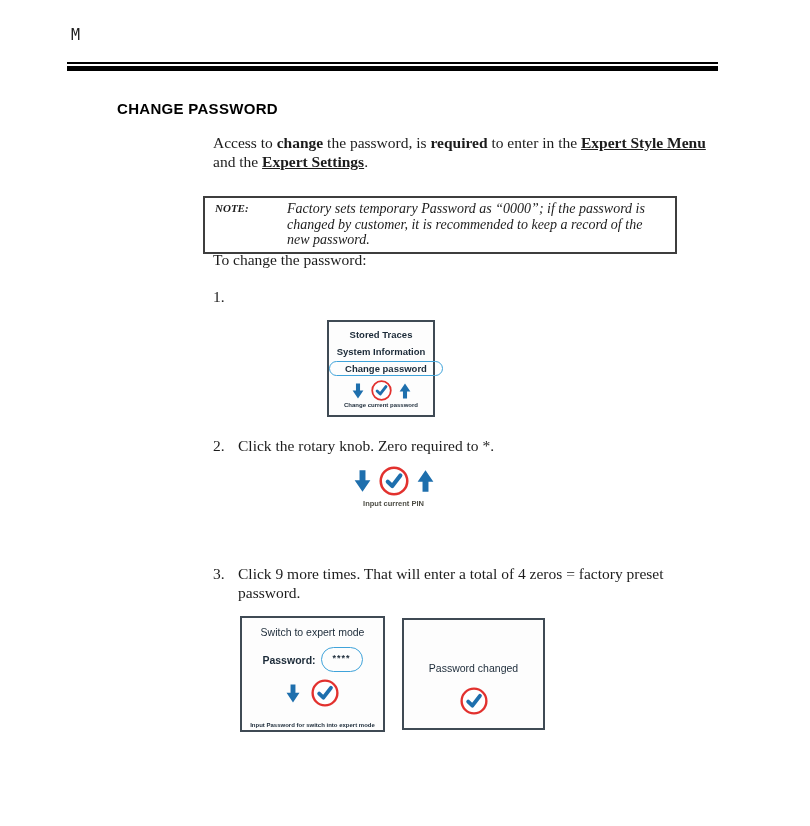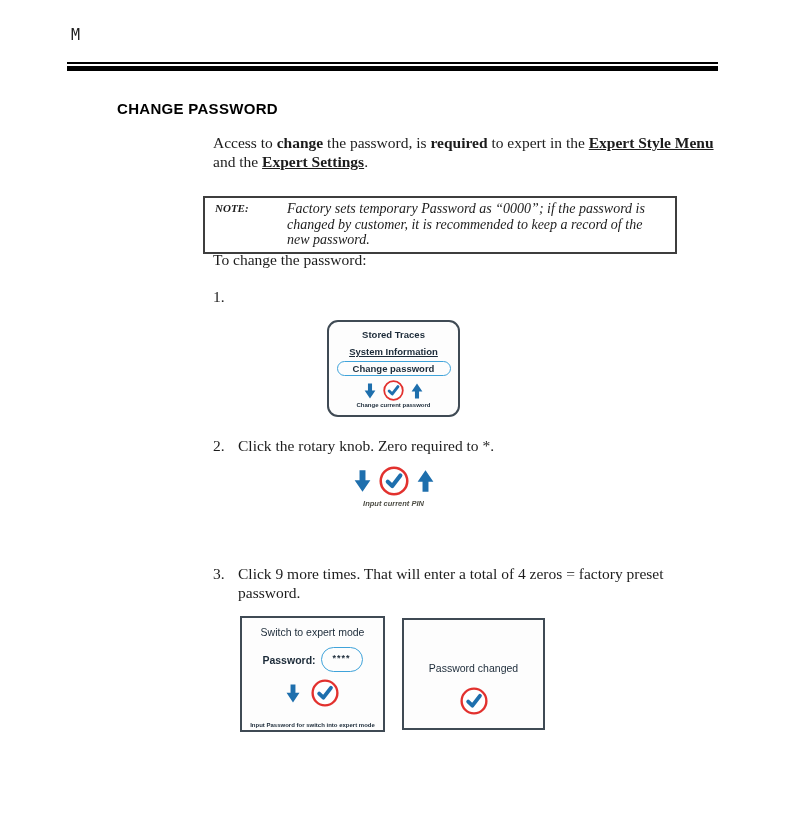--- a/index.html
+++ b/index.html
@@ -36,33 +36,33 @@
   .step .num { width:25px; flex-shrink:0; }
   .step1 { top:287px; }
   .step2 { top:436px; }
   .step3 { top:564px; width:504px; }
 
   
   .screen {
     position:absolute; border:2px solid #3f4a54; background:#fdfdfd; text-align:center;
     font-family:"Liberation Sans", sans-serif; color:#1b2a38;
   }
-  .menu-box { left:327px; top:320px; width:133px; height:97px;border-radius:11px; }
+  .menu-box { left:327px; top:320px; width:108px; height:97px; }
   .menu-item { margin-top:7px; font-size:9.5px; font-weight:bold; }
-  .menu-item + .menu-item { margin-top:6px;text-decoration:underline; }
+  .menu-item + .menu-item { margin-top:6px; }
   .menu-pill {
     margin:4px auto 0 auto; width:114px; height:15px; line-height:13px;
     border:1.5px solid #3fa3da; border-radius:9px; font-size:9.5px; font-weight:bold;
   }
   .icon-row { display:flex; justify-content:center; align-items:center; }
   .icon-row.sm { margin-top:4px; gap:7px; }
   .mini-caption { font-size:6px; font-weight:bold; margin-top:1px; }
 
   .pin-group { position:absolute; left:327px; top:466px; width:133px; text-align:center;
-               font-family:"Liberation Sans", sans-serif;font-style:italic; }
+               font-family:"Liberation Sans", sans-serif; }
   .icon-row.md { gap:8px; }
   .pin-caption { font-size:7.5px; font-weight:bold; color:#4d4d45; margin-top:3px; }
 
   .expert-box { left:240px; top:616px; width:145px; height:116px; }
   .screen-title { margin-top:8px; font-size:10.5px; font-weight:normal; }
   .pw-row { margin-top:9px; display:flex; justify-content:center; align-items:center; gap:5px; }
   .pw-label { font-size:10.5px; font-weight:bold; }
   .pw-pill {
     width:42px; height:25px; border:1.5px solid #3fa3da; border-radius:13px;
     font-size:9px; font-weight:bold; letter-spacing:1px; line-height:20px;
@@ -95,21 +95,21 @@
 
   <div class="doc-mark">M</div>
 
   <div class="rule">
     <div class="rule-thin"></div>
     <div class="rule-thick"></div>
   </div>
 
   <h1 class="title">CHANGE PASSWORD</h1>
 
-  <p class="lead"><span>Access to </span><b>change</b><span> the password, is </span><b>required</b><span> to expert in the </span><span class="bu">Expert Style Menu</span><span> and the </span><span class="bu">Expert Settings</span><span>.</span></p>
+  <p class="lead"><span>Access to </span><b>change</b><span> the password, is </span><b>required</b><span> to enter in the </span><span class="bu">Expert Style Menu</span><span> and the </span><span class="bu">Expert Settings</span><span>.</span></p>
 
   <div class="note-box">
     <span class="note-label">NOTE:</span>
     <span class="note-text">Factory sets temporary Password as “0000”; if the password is changed by customer, it is recommended to keep a record of the new password.</span>
   </div>
 
   <p class="steps-intro">To change the password:</p>
 
   <div class="step step1">
     <span class="num">1.</span>

